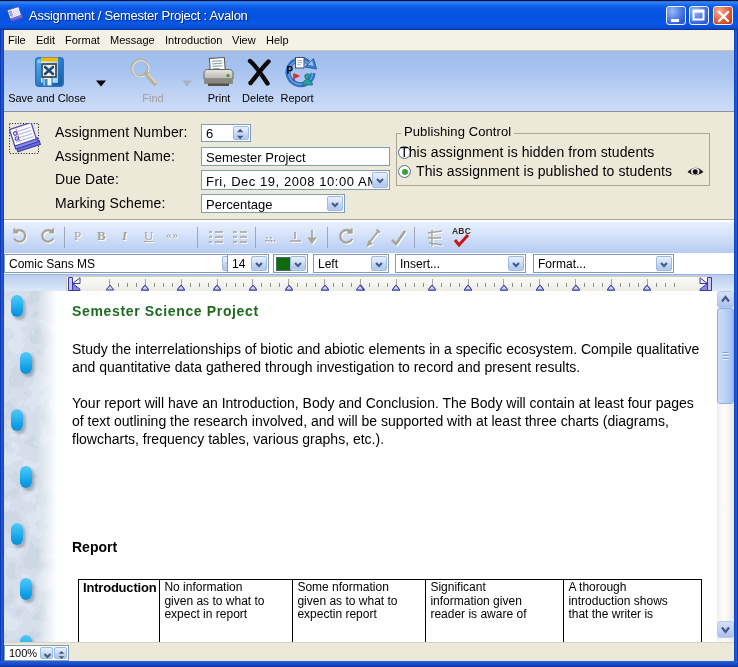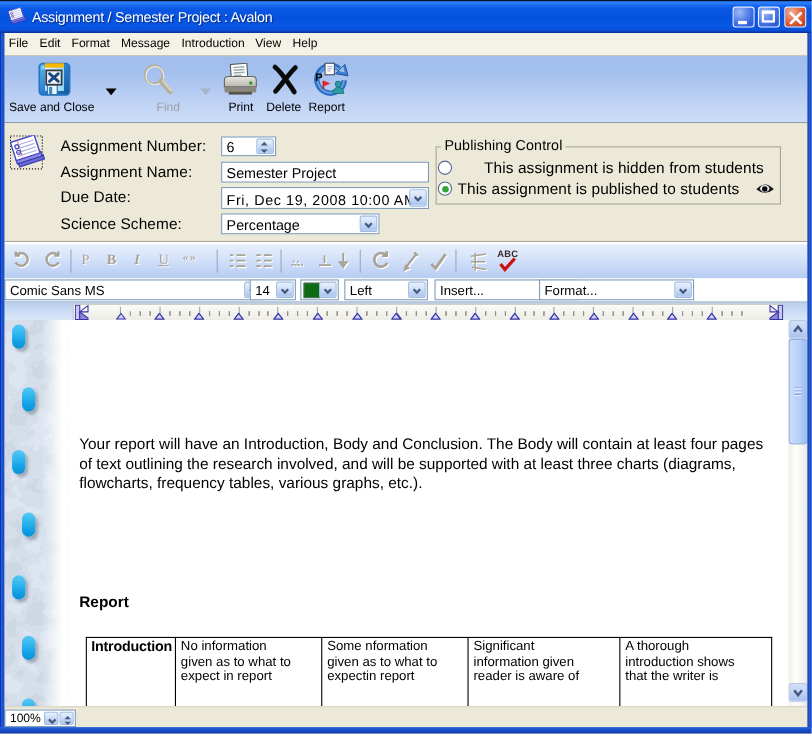--- a/index.html
+++ b/index.html
@@ -206,21 +206,21 @@
           <path d="M12 5v14" stroke-dasharray="2 1.4"></path>
         </g>
         <circle cx="10" cy="9" r="1.6" fill="none" stroke="#4a4ac0"></circle>
         <circle cx="10" cy="14" r="1.6" fill="none" stroke="#4a4ac0"></circle>
       </g>
     </g>
   </svg>
 <div class="flabel" style="top:124px">Assignment Number:</div>
 <div class="flabel" style="top:148px">Assignment Name:</div>
 <div class="flabel" style="top:171px">Due Date:</div>
-<div class="flabel" style="top:195px">Science Scheme:</div>
+<div class="flabel" style="top:195px">Marking Scheme:</div>
 <div class="txt" style="left:201px;top:124px;width:50px;height:18px">
     <span style="position:absolute;left:4px;top:1px">6</span>
   <div class="spinbtn"><svg width="13" height="14" viewBox="0 0 13 14">
         <path d="M3 5.2l3.2-3.4 3.2 3.4z" fill="#44597e"></path>
         <path d="M3 8.8l3.2 3.4 3.2-3.4z" fill="#44597e"></path>
       </svg></div>
   </div>
 <div class="txt" style="left:201px;top:147px;width:189px;height:19px">
     <span style="position:absolute;left:4px;top:2px">Semester Project</span>
   </div>
@@ -237,21 +237,21 @@
     <div class="cbarrow">
       <svg width="12" height="10" viewBox="0 0 12 10">
         <path d="M3 3l3 3 3-3" stroke="#44597e" stroke-width="2" fill="none"></path>
       </svg>
     </div>
   </div>
 
 <div id="pubbox"></div>
 <div id="publeg">Publishing Control</div>
 <div class="radio" style="left:398px;top:146px"></div>
-<div class="rlabel" style="left:440px;top:144px">This assignment is hidden from students</div>
+<div class="rlabel" style="left:400px;top:144px">This assignment is hidden from students</div>
 <div class="radio sel" style="left:398px;top:165px"></div>
 <div class="rlabel" style="left:416px;top:163px">This assignment is published to students</div>
 <svg class="abs" style="left:687px;top:166px" width="17" height="12" viewBox="0 0 17 12" id="eyeicon">
     <path d="M0.5 6 Q 8.5 -2.5 16.5 6 Q 8.5 12.5 0.5 6z" fill="#1a1a1a"></path>
     <ellipse cx="8.2" cy="5.4" rx="4.2" ry="3.3" fill="#efefef"></ellipse>
     <circle cx="8.2" cy="5.8" r="2.5" fill="#0a0a0a"></circle>
   </svg>
 
 <div id="sepline"></div>
 <div id="edtools"></div>
@@ -406,21 +406,21 @@
     </div>
   </div>
 <div class="fcombo" style="left:395px;width:131px">
     <span class="ftext">Insert...</span>
     <div class="cbarrow">
       <svg width="12" height="10" viewBox="0 0 12 10">
         <path d="M3 3l3 3 3-3" stroke="#44597e" stroke-width="2" fill="none"></path>
       </svg>
     </div>
   </div>
-<div class="fcombo" style="left:490px;width:141px">
+<div class="fcombo" style="left:533px;width:141px">
     <span class="ftext">Format...</span>
     <div class="cbarrow">
       <svg width="12" height="10" viewBox="0 0 12 10">
         <path d="M3 3l3 3 3-3" stroke="#44597e" stroke-width="2" fill="none"></path>
       </svg>
     </div>
   </div>
 
 <div id="ruler"></div>
 <div id="rulerwhite"></div>
@@ -663,20 +663,22 @@
       </svg>
       <div class="capsule" style="left:7px;top:4px"></div>
       <div class="capsule" style="left:16px;top:61px"></div>
       <div class="capsule" style="left:7px;top:118px"></div>
       <div class="capsule" style="left:16px;top:175px"></div>
       <div class="capsule" style="left:7px;top:232px"></div>
       <div class="capsule" style="left:16px;top:287px"></div>
       <div class="capsule" style="left:16px;top:344px"></div>
     </div>
   <div id="doctext">
+    <div class="p" style="top:11px;color:#1d6b1d;font-weight:bold;font-size:14px;letter-spacing:0.65px">Semester Science Project</div>
+    <div class="p" style="top:49px">Study the interrelationships of biotic and abiotic elements in a specific ecosystem. Compile qualitative<br>and quantitative data gathered through investigation to record and present results.</div>
     <div class="p" style="top:103px">Your report will have an Introduction, Body and Conclusion. The Body will contain at least four pages<br>of text outlining the research involved, and will be supported with at least three charts (diagrams,<br>flowcharts, frequency tables, various graphs, etc.).</div>
     <div class="p" style="top:247px;font-weight:bold">Report</div>
     <table id="rtable">
       <colgroup>
           <col style="width:79px">
           <col style="width:133px">
           <col style="width:133px">
           <col style="width:138px">
           <col style="width:138px">
         </colgroup>

